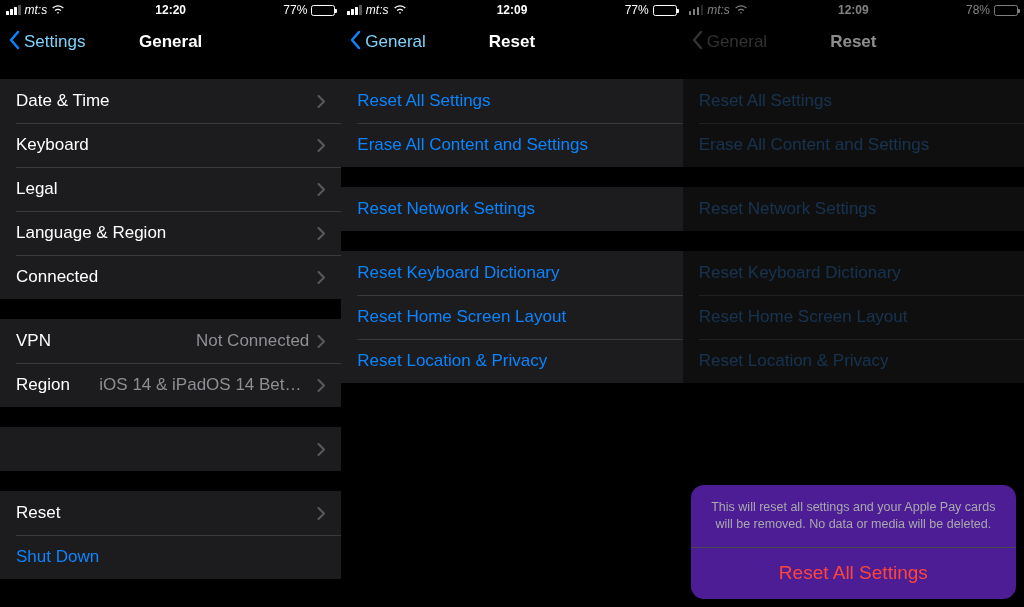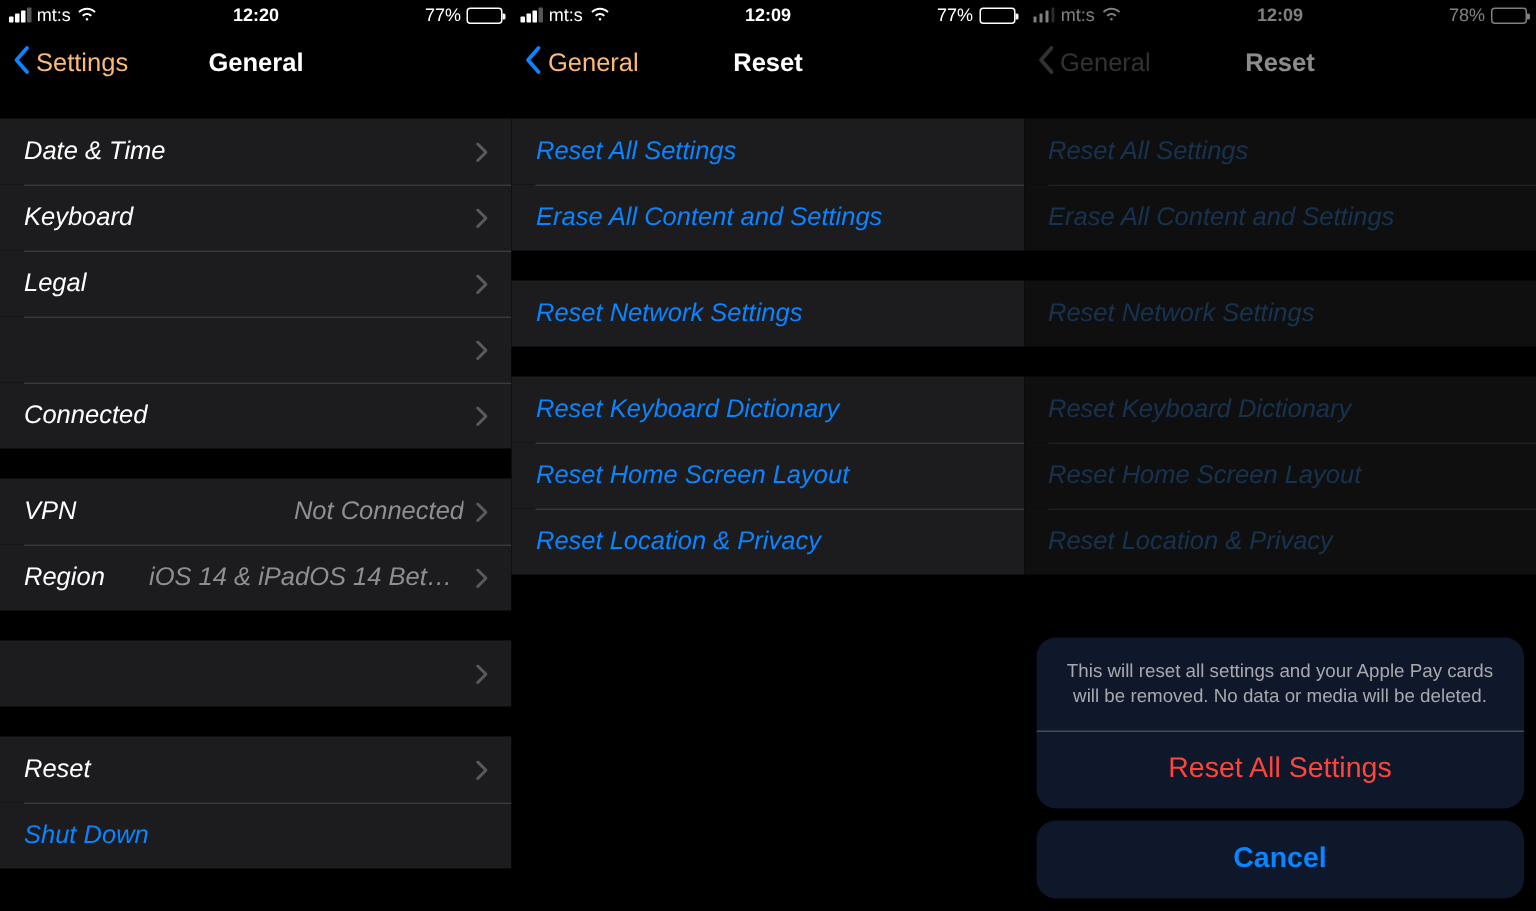--- a/index.html
+++ b/index.html
@@ -25,21 +25,21 @@
   .status-bar {
     height: 20px;
     display: flex;
     align-items: center;
     justify-content: space-between;
     padding: 0 6px;
     color: #fff;
     font-size: 12px;
     font-weight: 500;
   }
-  .status-left { display: flex; align-items: center; gap: 4px; }
+  .status-left { display: flex; align-items: center; gap: 4px; font-style: italic; }
   .status-center {
     position: absolute;
     left: 50%;
     transform: translateX(-50%);
     font-weight: 600;
   }
   .status-right { display: flex; align-items: center; gap: 4px; }
   .signal-bars { display: flex; align-items: flex-end; gap: 1.5px; height: 10px; }
   .signal-bars span {
     width: 2.5px; background: #fff; border-radius: 0.5px;
@@ -67,32 +67,32 @@
 
   
   .nav-bar {
     height: 44px;
     display: flex;
     align-items: center;
     position: relative;
     padding: 0 8px;
   }
   .nav-back {
-    display: flex; align-items: center; color: #fdba74; font-size: 17px;
+    display: flex; align-items: center; color: #7dd3fc; font-size: 17px;
     gap: 4px; cursor: pointer;
   }
   .nav-back.dim { color: #5a5a5e; }
   .chevron-left svg { width: 12px; height: 20px; }
   .nav-title {
     position: absolute; left: 50%; transform: translateX(-50%);
     color: #fff; font-size: 17px; font-weight: 600;
   }
 
   
-  .group { margin-top: 20px; font-style: italic; }
+  .group { margin-top: 20px; }
   .group:first-of-type { margin-top: 15px; }
   .cell {
     background: #1c1c1e;
     min-height: 44px;
     display: flex;
     align-items: center;
     padding: 0 16px;
     position: relative;
     cursor: pointer;
   }
@@ -114,21 +114,21 @@
   .cell-detail + .chevron-right { margin-left: 0; }
   .chevron-right svg { width: 8px; height: 13px; display:block; }
 
   
   .action-sheet {
     position: absolute;
     left: 8px; right: 8px; bottom: 8px;
     display: flex; flex-direction: column; gap: 8px;
   }
   .sheet-group {
-    background: #0f172a;
+    background: #4c1d95;
     border-radius: 13px;
     overflow: hidden;
   }
   .sheet-msg {
     color: #a9a9ad;
     font-size: 12.5px;
     text-align: center;
     padding: 14px 18px;
     line-height: 1.35;
   }
@@ -208,20 +208,21 @@
         </div>
         <div class="cell">
           <span class="cell-label">Legal</span>
           <span class="chevron-right">
             <svg viewBox="0 0 8 13">
               <path d="M1.5 1 L7 6.5 L1.5 12" stroke="#5a5a5e" stroke-width="2" fill="none" stroke-linecap="round" stroke-linejoin="round"></path>
             </svg>
           </span>
         </div>
         <div class="cell">
+          <span class="cell-label">Language &amp; Region</span>
           <span class="chevron-right">
             <svg viewBox="0 0 8 13">
               <path d="M1.5 1 L7 6.5 L1.5 12" stroke="#5a5a5e" stroke-width="2" fill="none" stroke-linecap="round" stroke-linejoin="round"></path>
             </svg>
           </span>
         </div>
         <div class="cell">
           <span class="cell-label">Connected</span>
           <span class="chevron-right">
             <svg viewBox="0 0 8 13">
@@ -407,17 +408,14 @@
         </div>
       </div>
   </div>
 
   <div class="action-sheet">
     <div class="sheet-group">
       <div class="sheet-msg">This will reset all settings and your Apple Pay cards will be removed. No data or media will be deleted.</div>
       <div class="sheet-sep"></div>
       <div class="sheet-btn destructive">Reset All Settings</div>
     </div>
-    <div class="sheet-group">
-      <div class="sheet-btn cancel">Cancel</div>
-    </div>
   </div>
 </div>
 
 </body></html>

